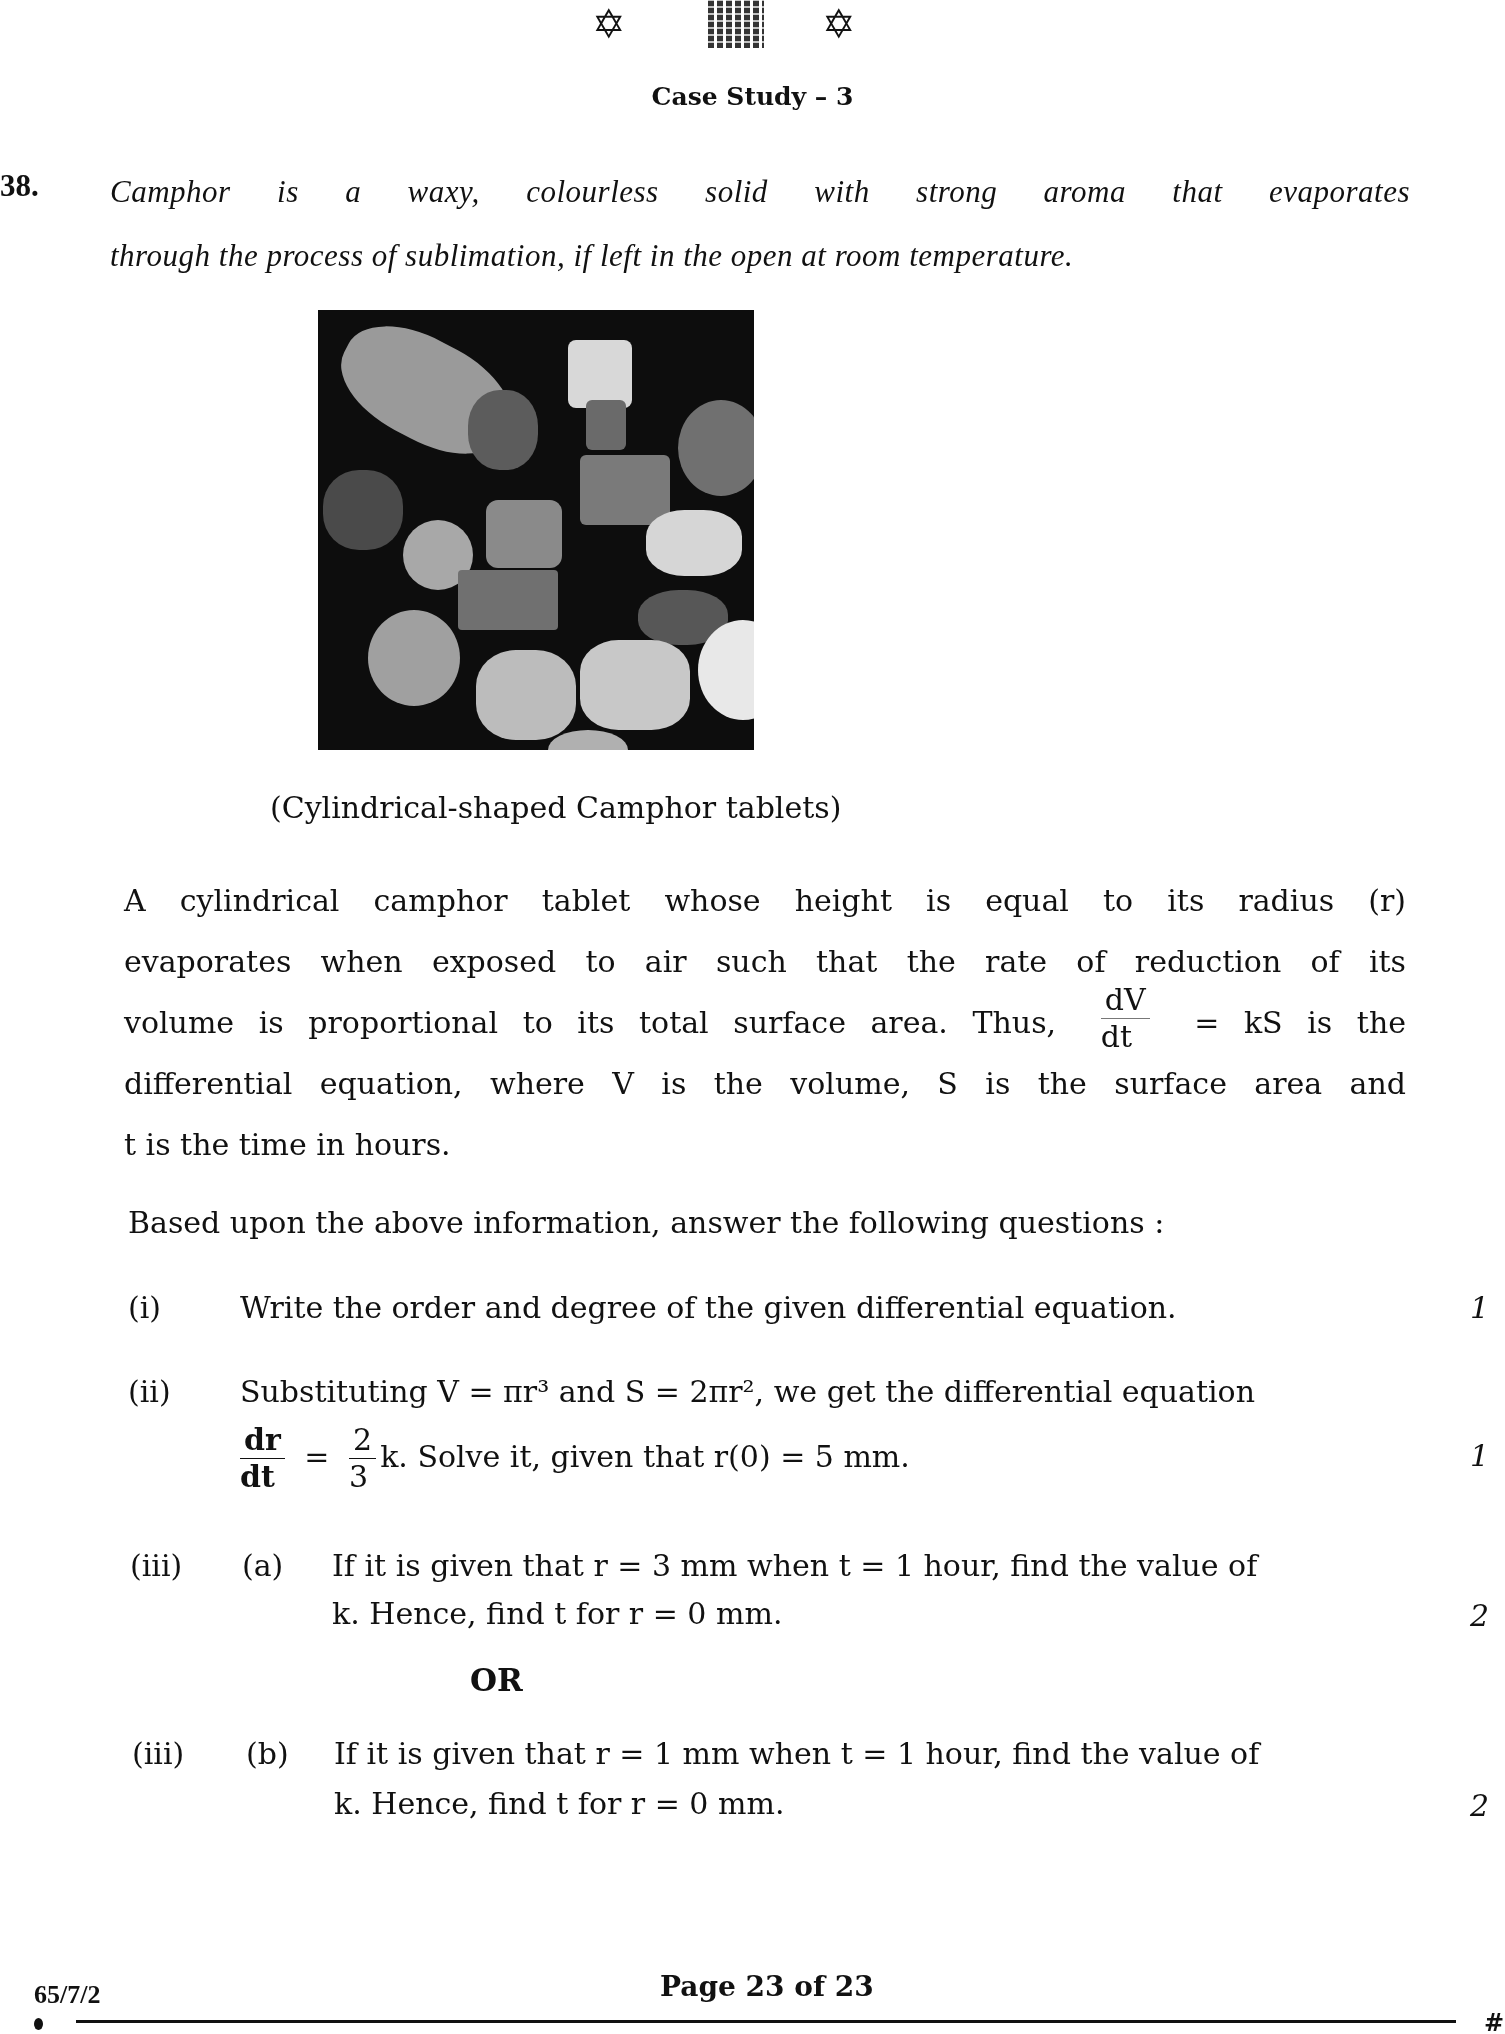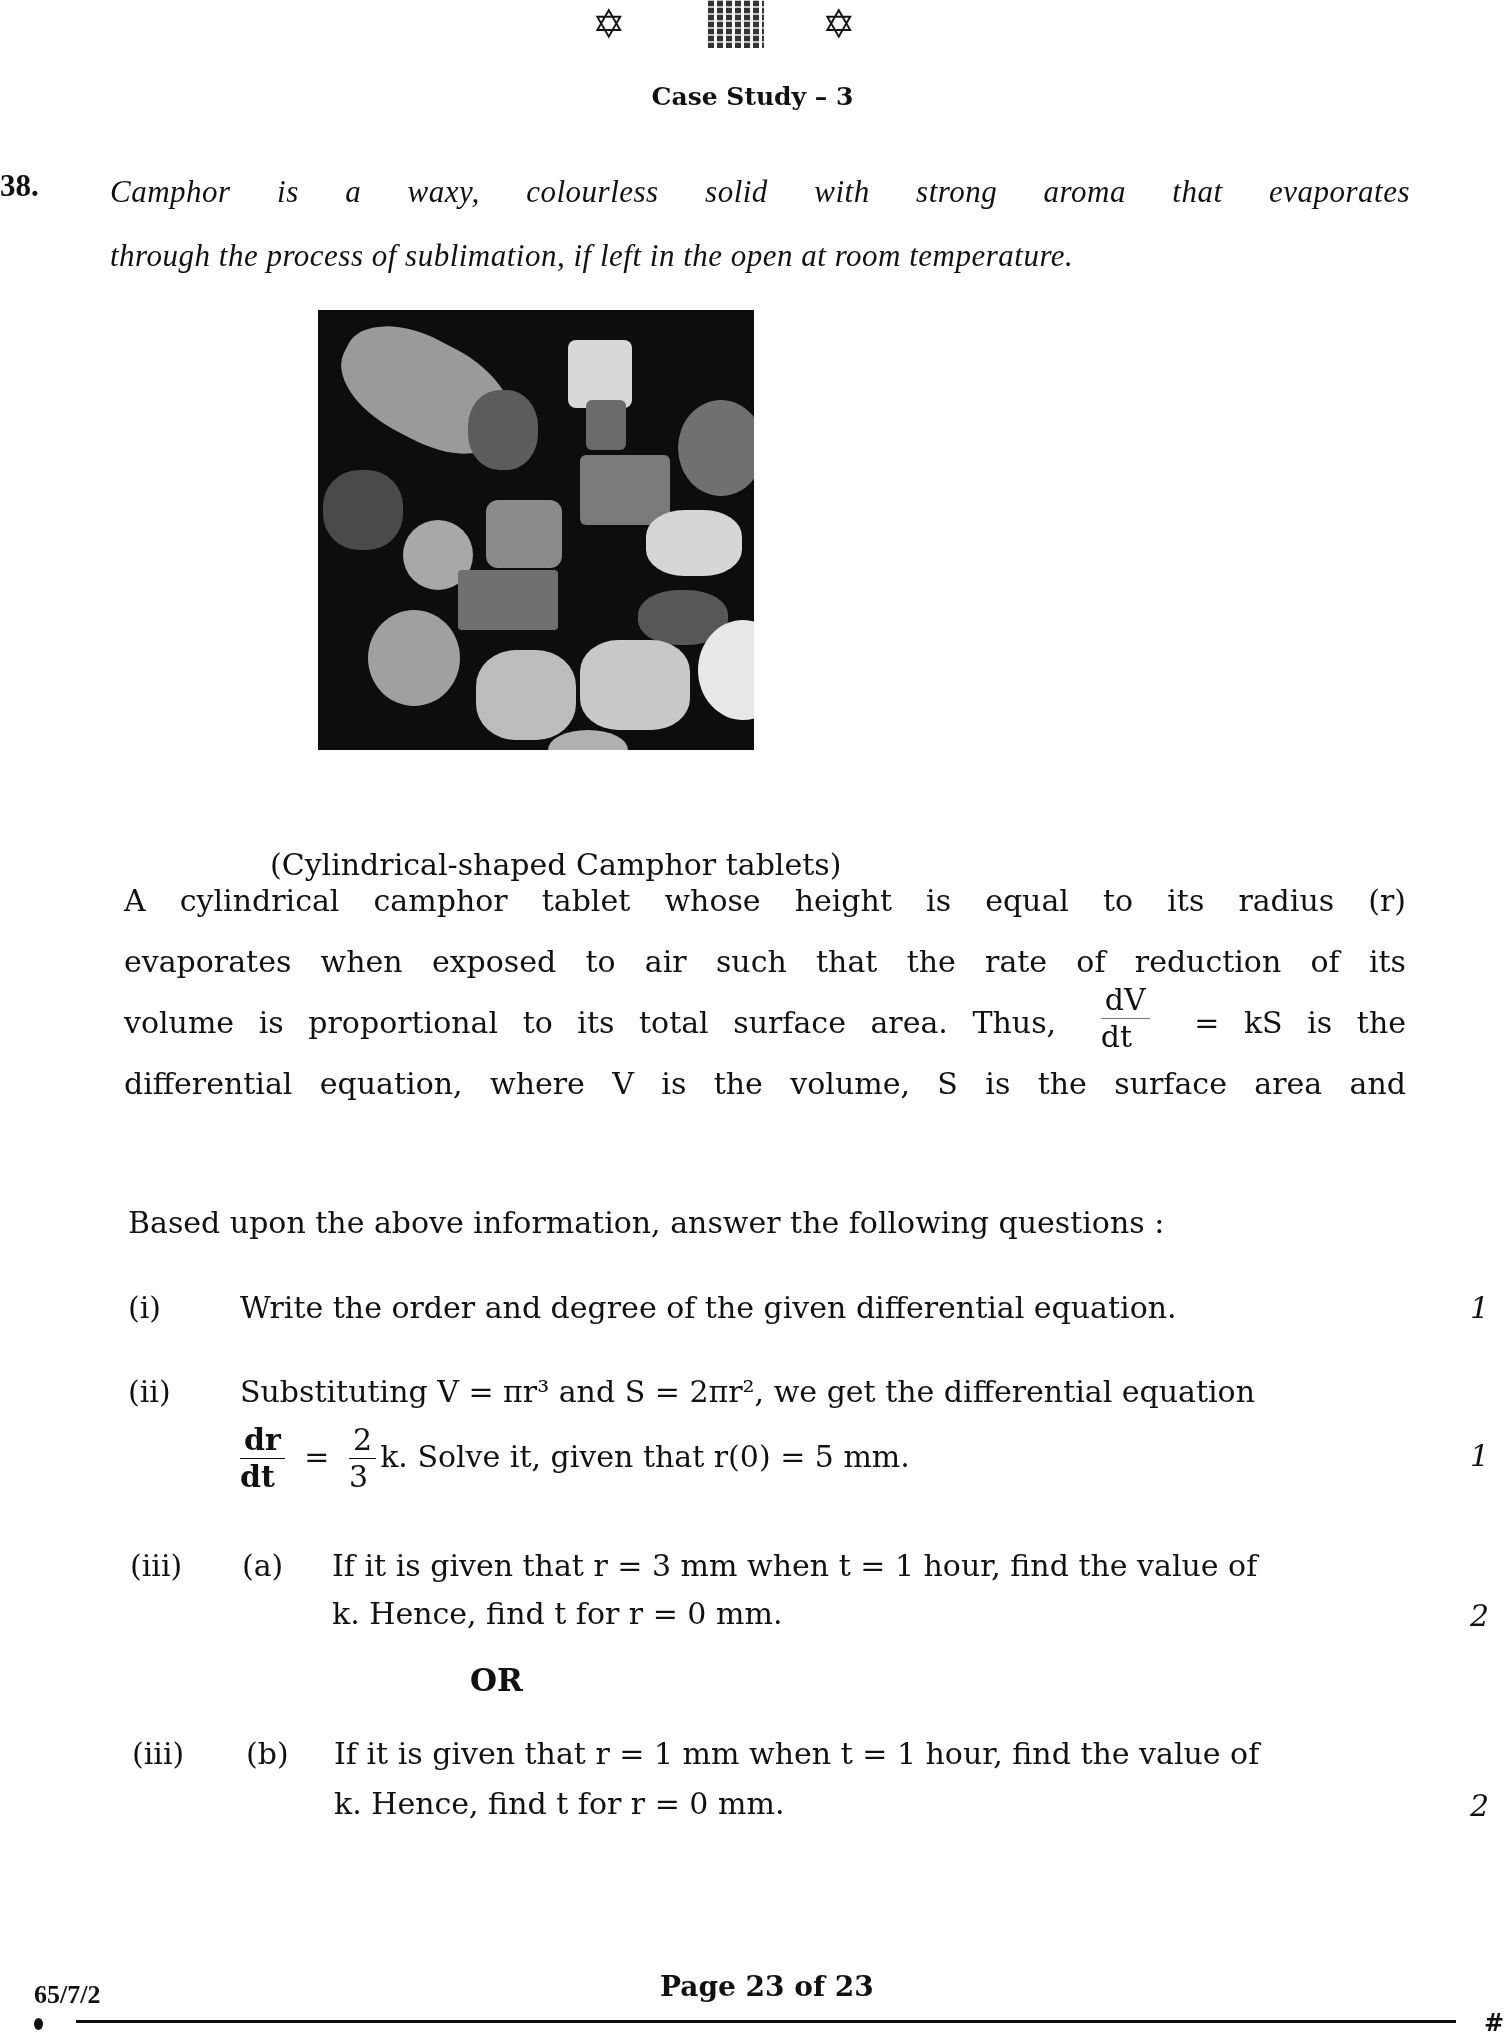--- a/index.html
+++ b/index.html
@@ -18,21 +18,21 @@
   .qr::after { content: ""; position: absolute; inset: 0;
     background: repeating-linear-gradient(0deg, transparent 0 5px, rgba(255,255,255,.7) 5px 7px); }
   .title { left: 0; width: 1505px; top: 82px; text-align: center;
            font-size: 25px; font-weight: bold; }
   .qnum { left: 0; top: 168px; font-size: 31px; font-weight: bold; font-family: "Liberation Serif", serif; }
   .intro { left: 110px; top: 160px; width: 1300px; font-size: 31px; line-height: 64px;
            font-family: "Liberation Serif", serif; letter-spacing: .5px; font-style: italic; }
   .intro .l1 { display: block; text-align: justify; text-align-last: justify; }
   .photo { left: 318px; top: 310px; width: 436px; height: 440px; background: #0d0d0d; overflow: hidden; }
   .photo .blob { position: absolute; border-radius: 45%; }
-  .caption { left: 270px; top: 847px; font-size: 30px; }
+  .caption { left: 270px; top: 790px; font-size: 30px; }
   .para { left: 124px; top: 870px; width: 1282px; font-size: 30px; line-height: 61px; }
   .para .line { display: block; text-align: justify; text-align-last: justify; height: 61px; }
   .para .last { text-align-last: left; }
   .frac { display: inline-block; vertical-align: middle; text-align: left; line-height: 36px; margin: 0 20px; }
   .frac .n { display: block; border-bottom: 1.5px solid #777; padding: 0 4px; }
   .frac .d { display: block; }
   .lead { left: 128px; top: 1205px; font-size: 30px; }
   .item { font-size: 30px; }
   .roman { position: absolute; }
   .marks { position: absolute; left: 1470px; font-style: italic; font-size: 30px; }
@@ -87,20 +87,21 @@
   <span class="line">evaporates when exposed to air such that the rate of reduction of its</span>
   <span class="line" style="position:relative">
     <span>volume is proportional to its total surface area. Thus,</span>
     <span class="frac" style="margin-top:-14px">
       <span class="n">dV</span>
       <span class="d">dt</span>
     </span>
     <span>= kS is the</span>
   </span>
   <span class="line">differential equation, where V is the volume, S is the surface area and</span>
+  <span class="line last">t is the time in hours.</span>
 </div>
 
 <div class="abs lead">Based upon the above information, answer the following questions :</div>
 
 <div class="abs item" style="left:0;top:1290px;width:1505px">
   <span class="roman" style="left:128px">(i)</span>
   <span class="roman" style="left:240px">Write the order and degree of the given differential equation.</span>
   <span class="marks">1</span>
 </div>
 

